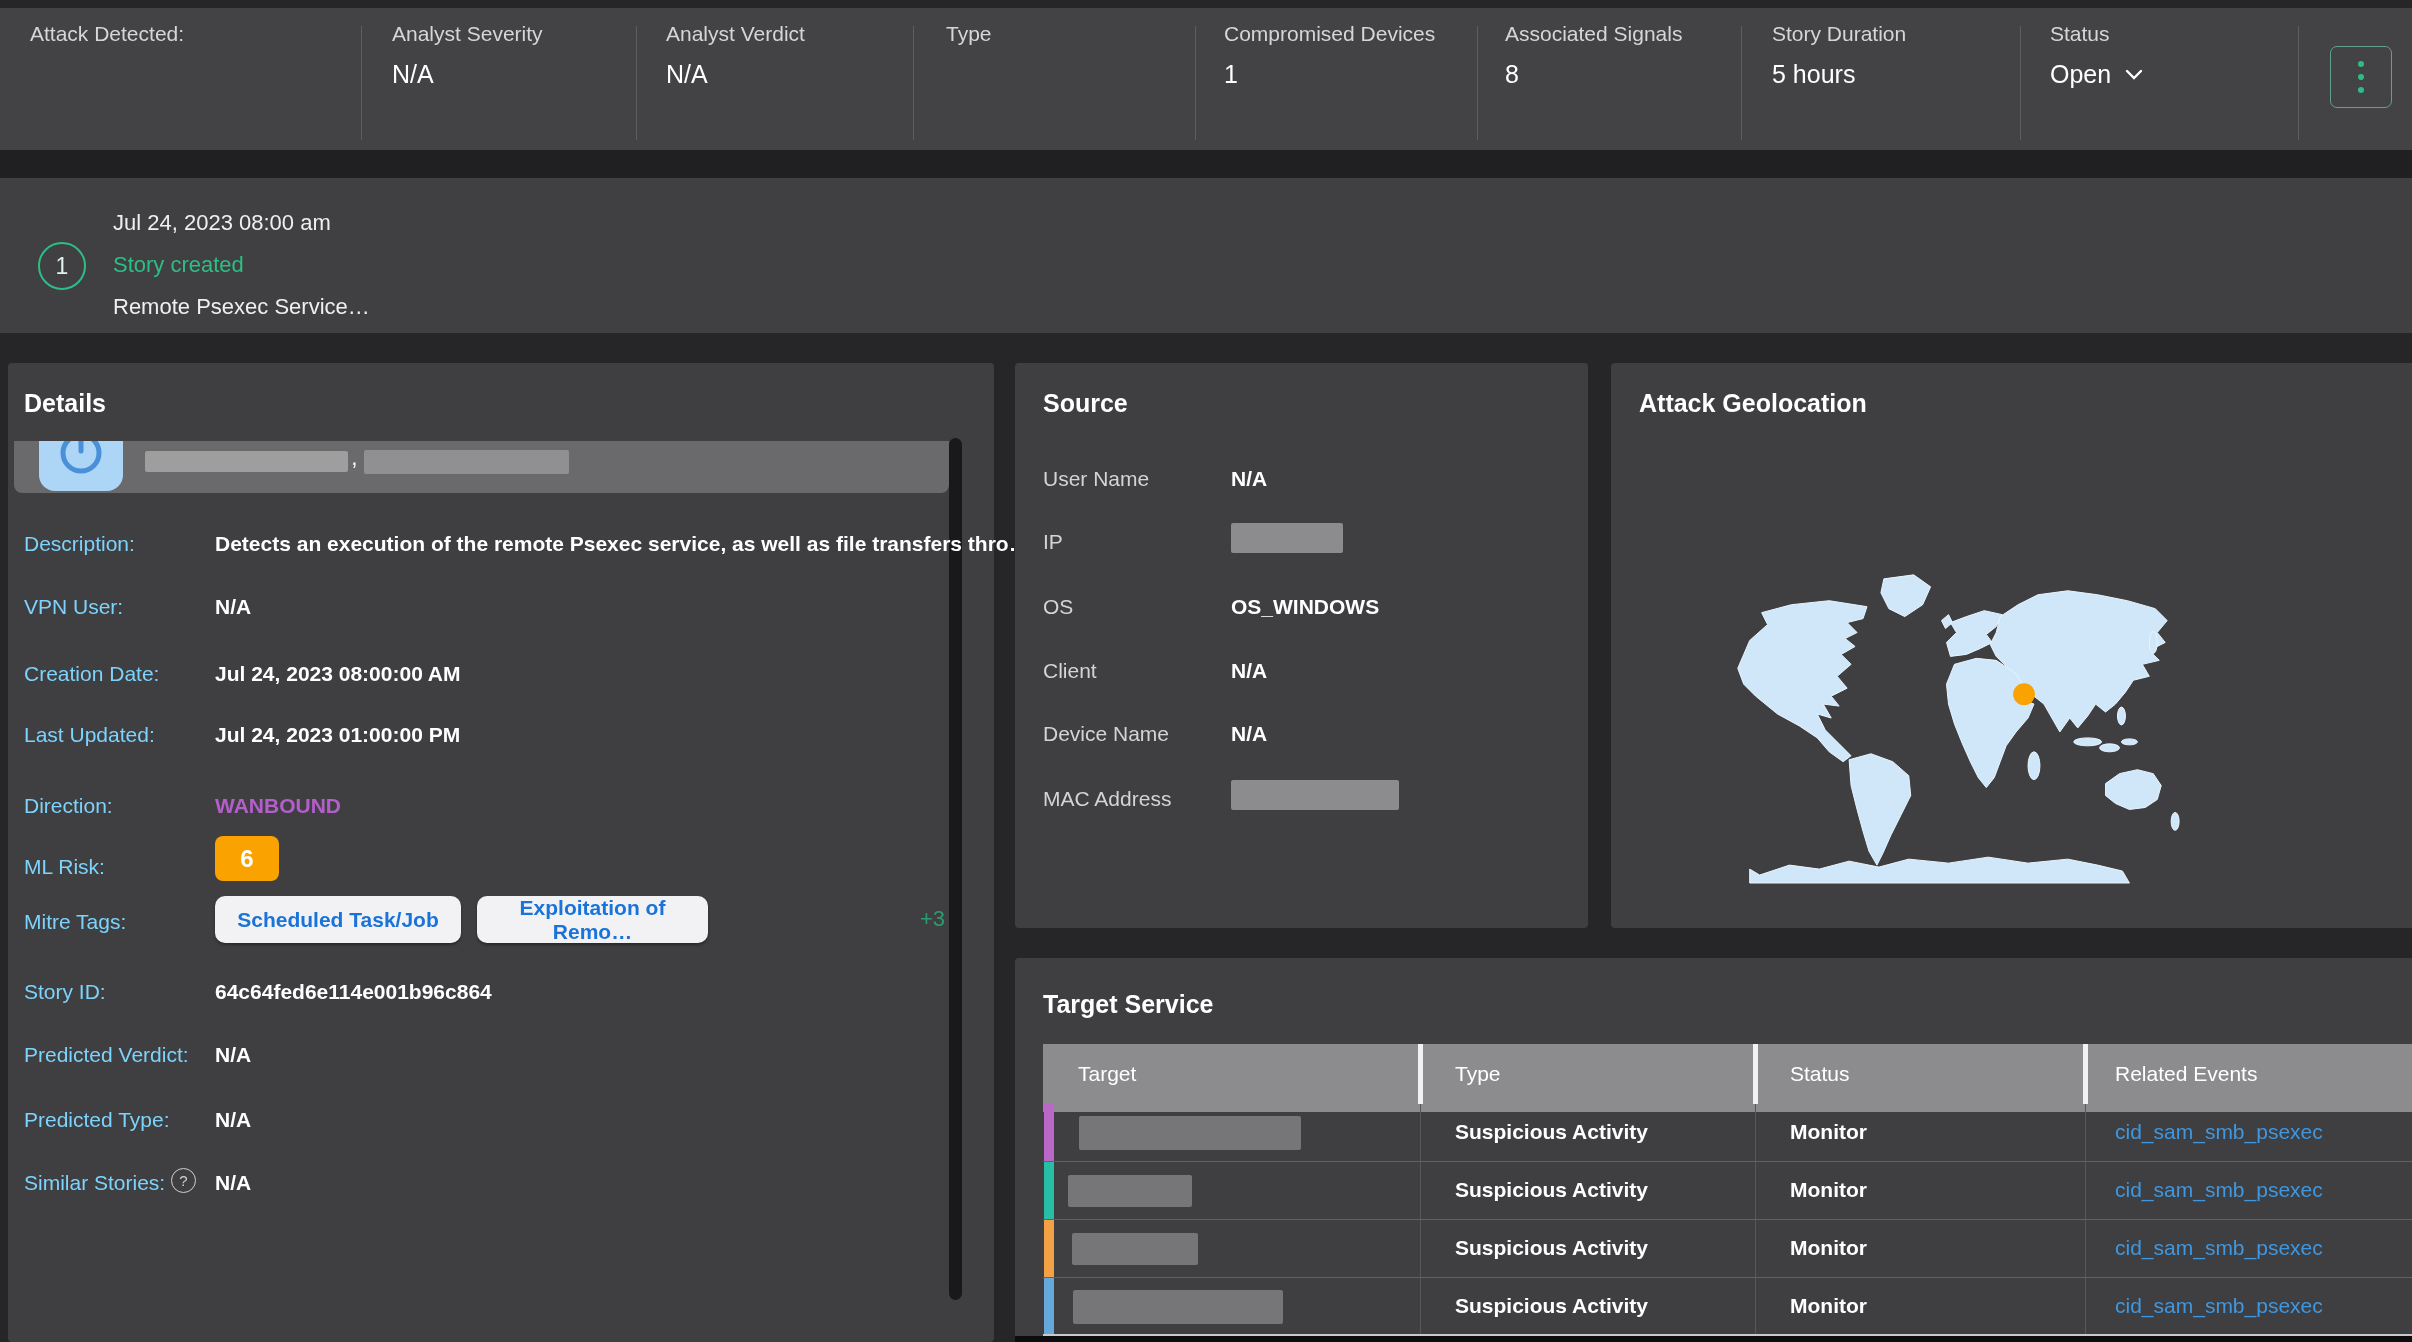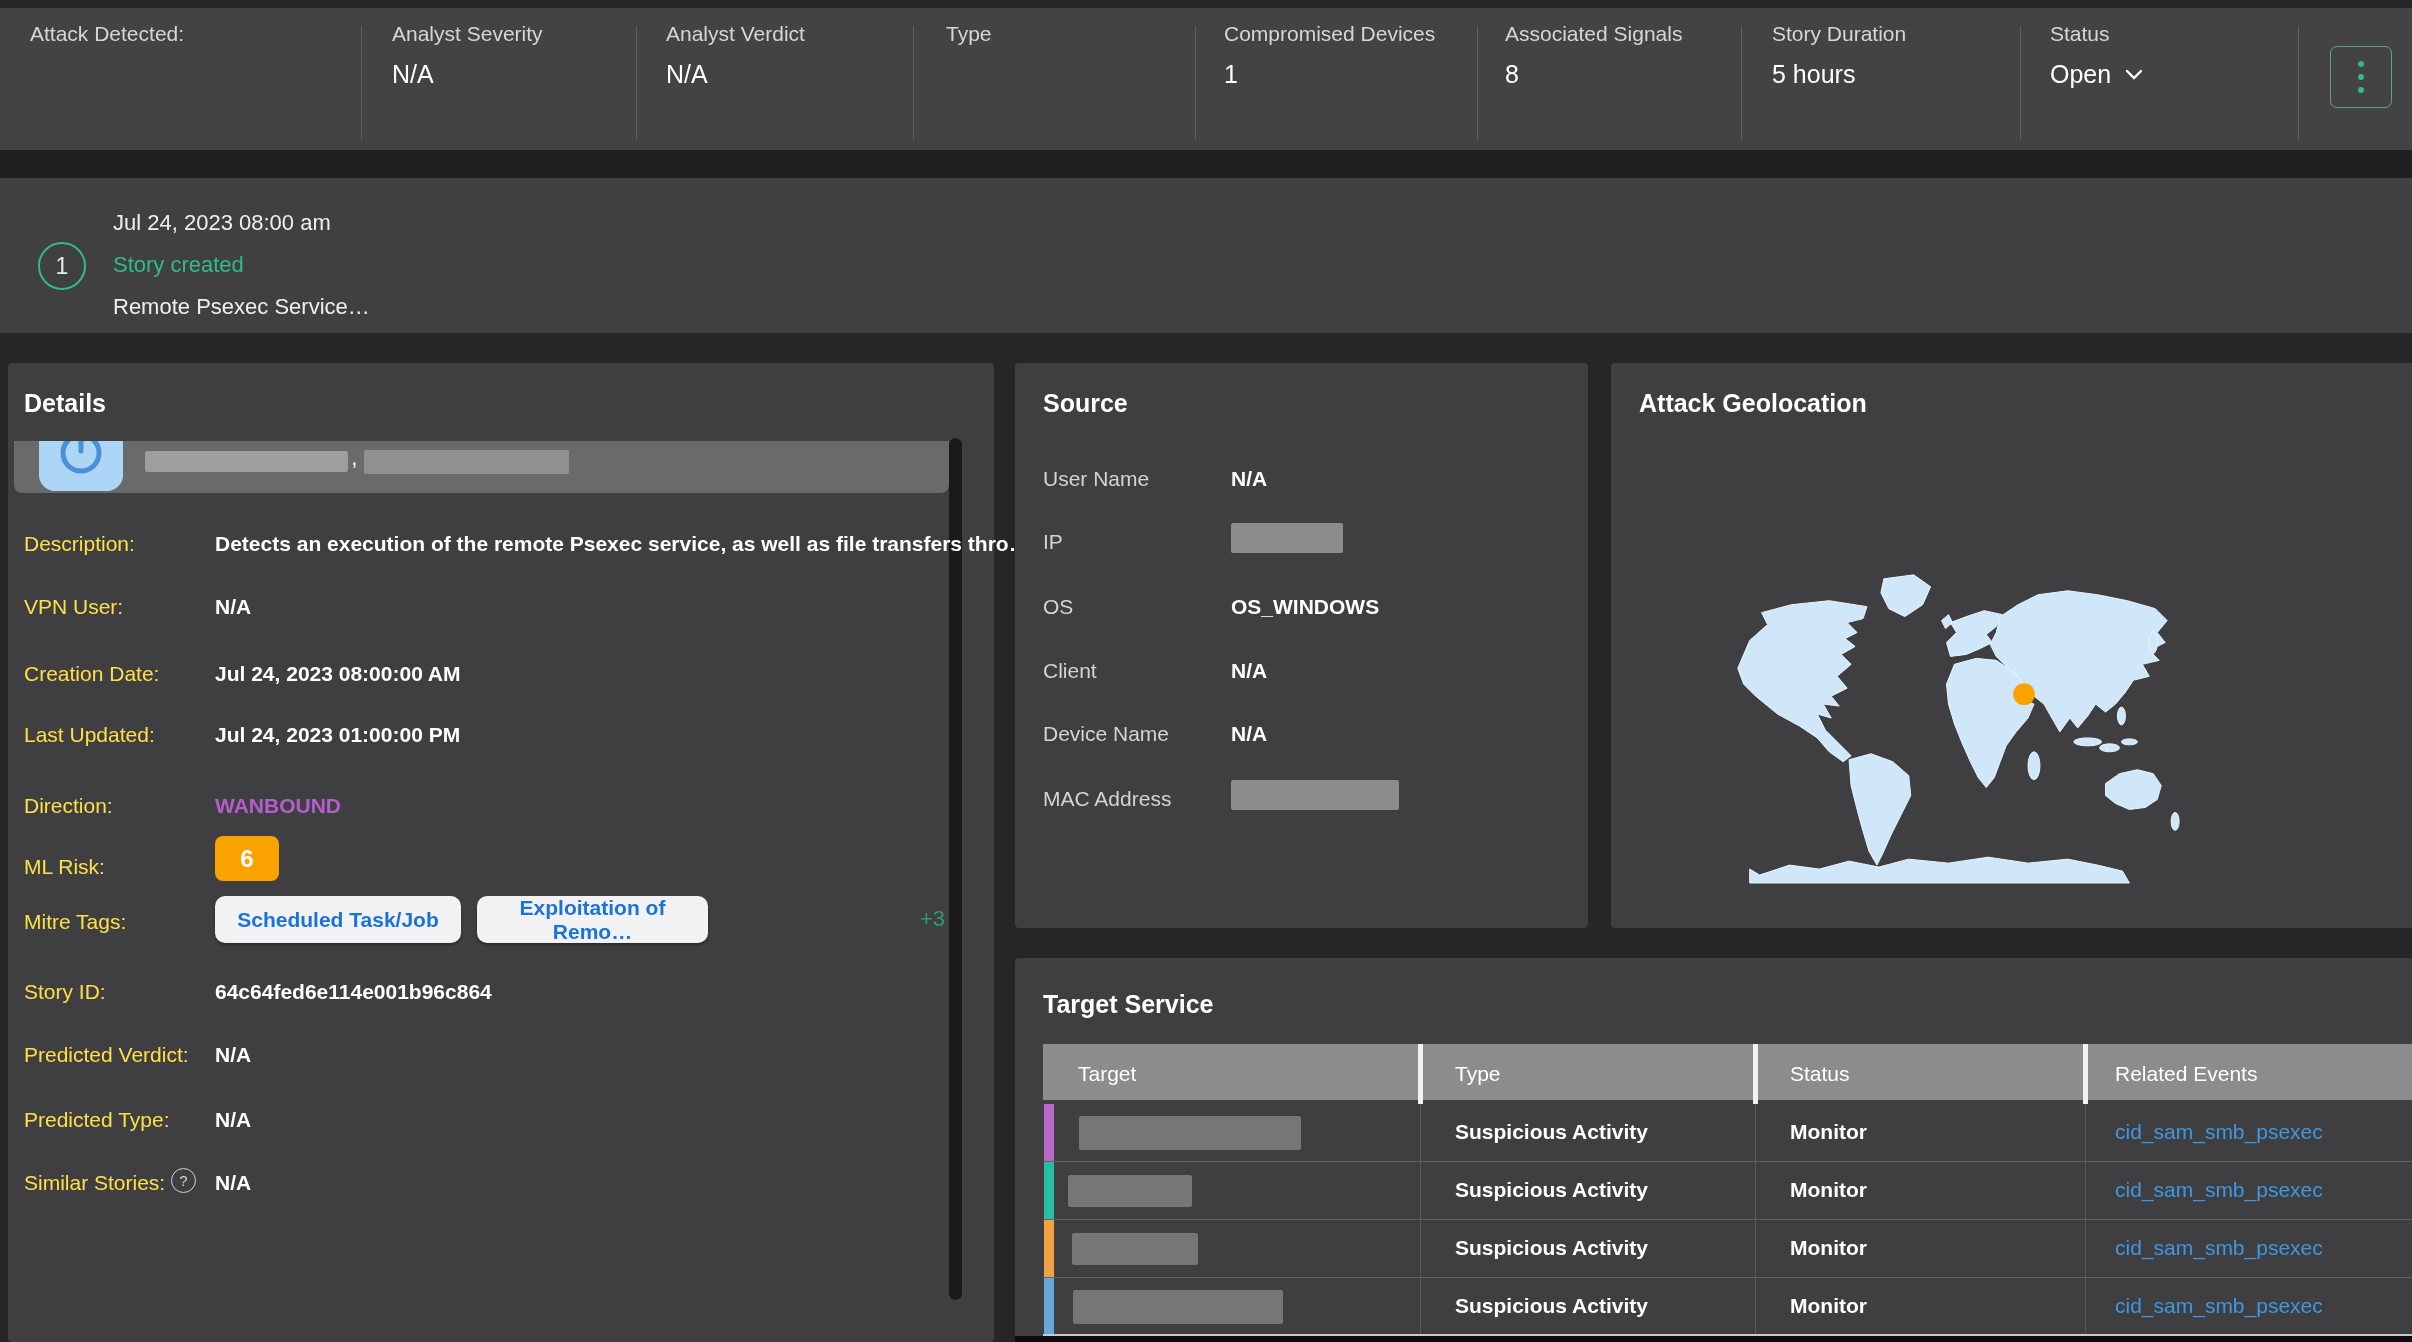--- a/index.html
+++ b/index.html
@@ -7,21 +7,21 @@
     position:relative;width:2412px;height:1342px;overflow:hidden;
     background:#262628;font-family:"Liberation Sans",sans-serif;
     -webkit-font-smoothing:antialiased;color:#fff;
   }
   .abs{position:absolute;}
   .panel{position:absolute;background:#3f3f41;border-radius:4px;}
   .panel-title{font-size:25px;font-weight:600;color:#fff;text-align:right;}
   .fld-label{font-size:21px;color:#d6d6d6;white-space:nowrap;}
   .fld-value{font-size:25px;color:#fff;white-space:nowrap;}
   .vdiv{position:absolute;top:18px;width:1px;height:114px;background:#5e5e60;}
-  .d-label{position:absolute;left:16px;font-size:21px;color:#fde047;white-space:nowrap;}
+  .d-label{position:absolute;left:16px;font-size:21px;color:#7dd3fc;white-space:nowrap;}
   .d-value{position:absolute;left:207px;font-size:21px;color:#fff;font-weight:700;white-space:nowrap;}
   .s-label{position:absolute;left:28px;font-size:21px;color:#d4d4d4;white-space:nowrap;}
   .s-value{position:absolute;left:216px;font-size:21px;color:#fff;font-weight:700;white-space:nowrap;}
   .redact{position:absolute;background:#8f8f8f;border-radius:2px;}
   .tag-btn{
     position:absolute;top:896px;height:47px;background:#f2f2f4;border:none;
     border-radius:10px;color:#1a73d9;font-size:21px;font-weight:600;
     font-family:"Liberation Sans",sans-serif;display:flex;align-items:center;justify-content:center;
     box-shadow:0 2px 3px rgba(0,0,0,.35);cursor:pointer;
   }
@@ -207,21 +207,21 @@
       </g>
       <circle cx="326" cy="146" r="11" fill="#f9a200"></circle>
     </svg>
   </div>
 
   <div class="panel" style="left:1015px;top:958px;width:1397px;height:384px;border-radius:4px 0 0 0;">
     <div class="abs panel-title" style="left:28px;top:32px">Target Service</div>
 
     <div class="abs" style="left:28px;top:86px;width:1369px;height:298px;">
 
-      <div class="abs" style="left:0;top:0;width:1369px;height:56px;background:#8c8c8e;">
+      <div class="abs" style="left:0;top:0;width:1369px;height:68px;background:#8c8c8e;">
         <div class="th-cell" style="left:35px">Target</div>
         <div class="th-cell" style="left:412px">Type</div>
         <div class="th-cell" style="left:747px">Status</div>
         <div class="th-cell" style="left:1072px">Related Events</div>
         <div class="abs" style="left:375px;top:0;width:5px;height:60px;background:#f2f2f2"></div>
         <div class="abs" style="left:710px;top:0;width:5px;height:60px;background:#f2f2f2"></div>
         <div class="abs" style="left:1040px;top:0;width:5px;height:60px;background:#f2f2f2"></div>
       </div>
 
       <div class="body-vline" style="left:377px;top:60px"></div>

